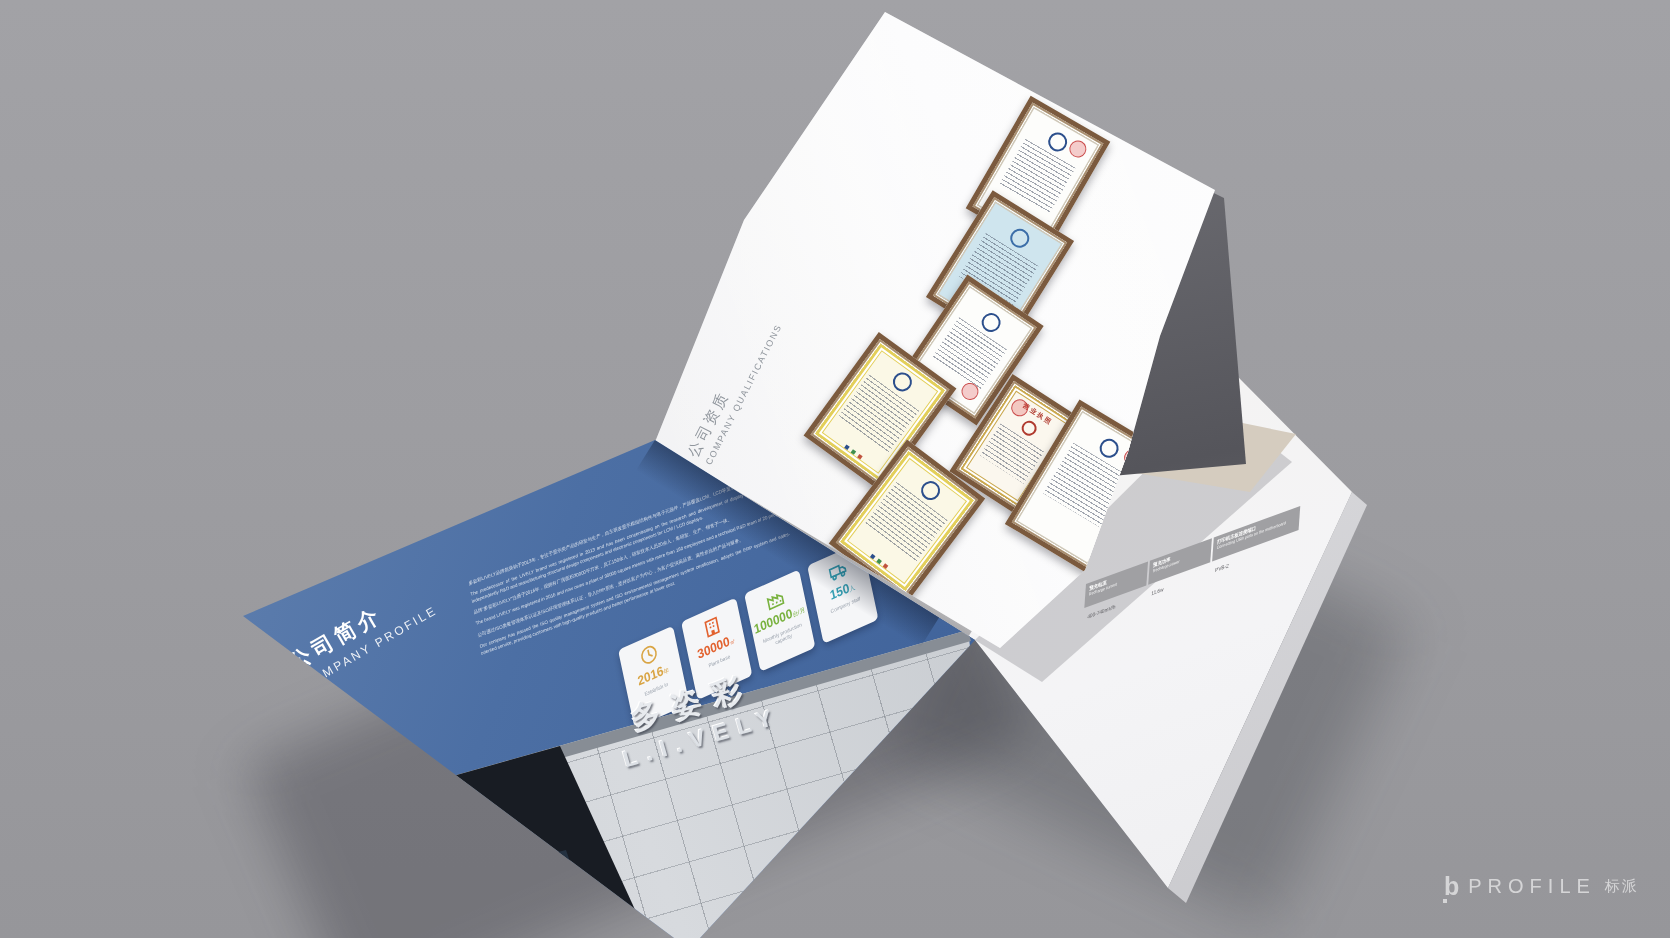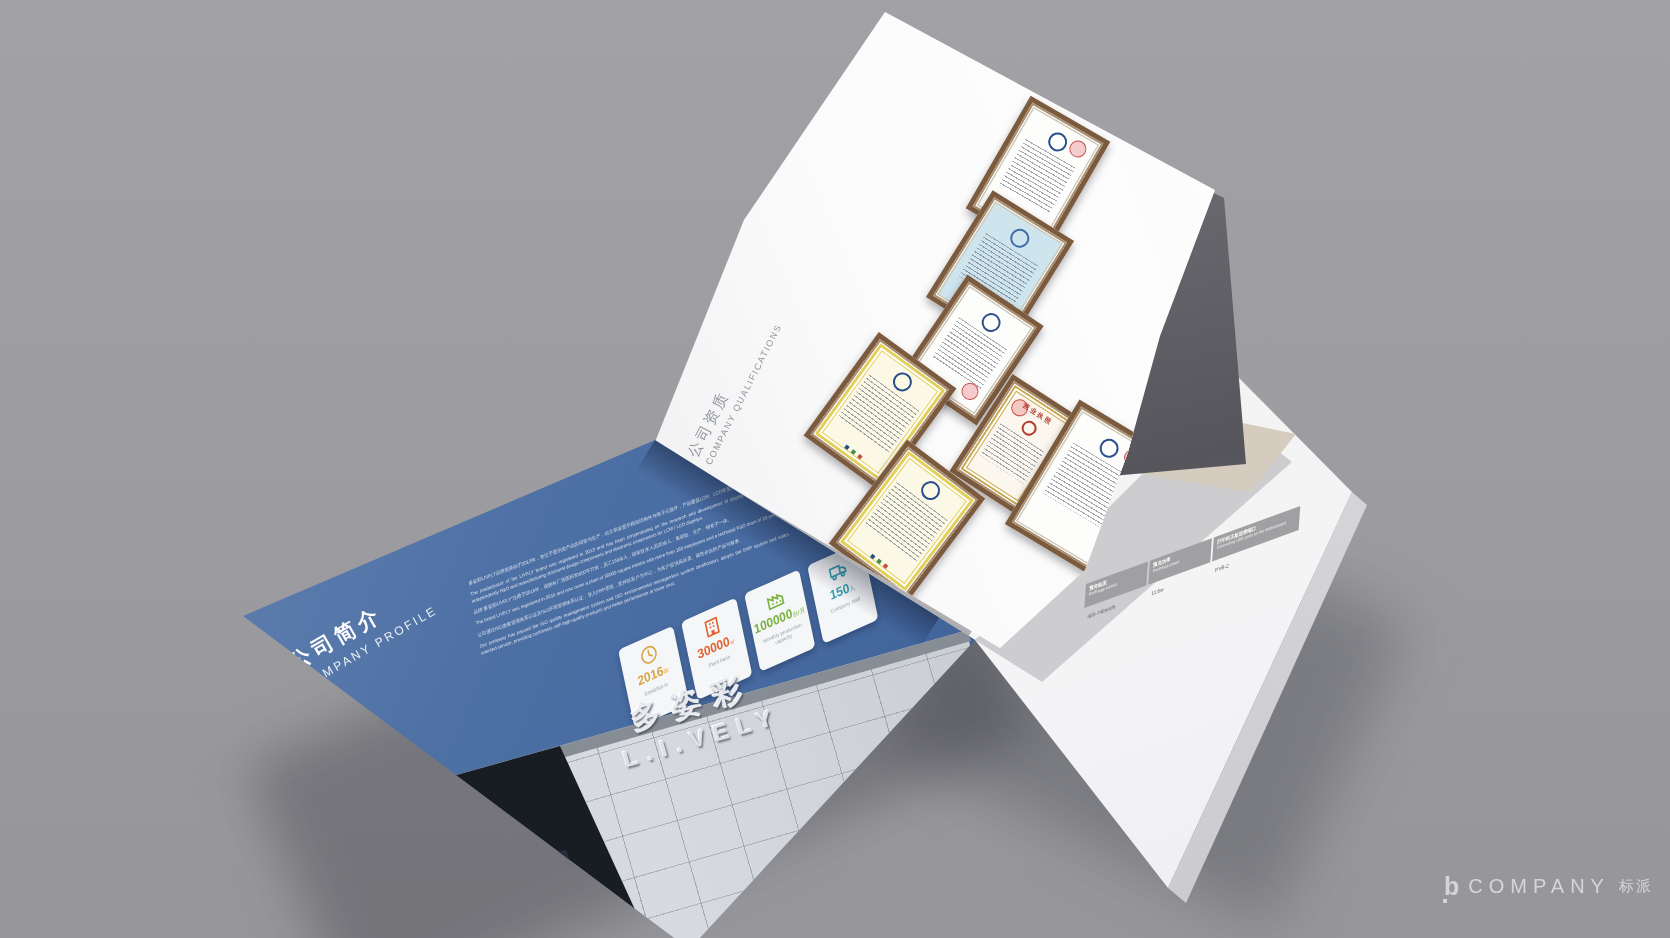--- a/index.html
+++ b/index.html
@@ -316,15 +316,15 @@
   <div class="abs building-sign">
     <div class="cn">多姿彩</div>
     <div class="en">L.I.VELY</div>
   </div>
 
   <div class="abs blue-fold-shadow"></div>
 </div>
 
 <div class="abs watermark">
   <span class="wm-logo">b</span>
-  <span class="wm-brand">COMPANY</span>
+  <span class="wm-brand">PROFILE</span>
   <span class="wm-cn">标派</span>
 </div>
 
 </body></html>

